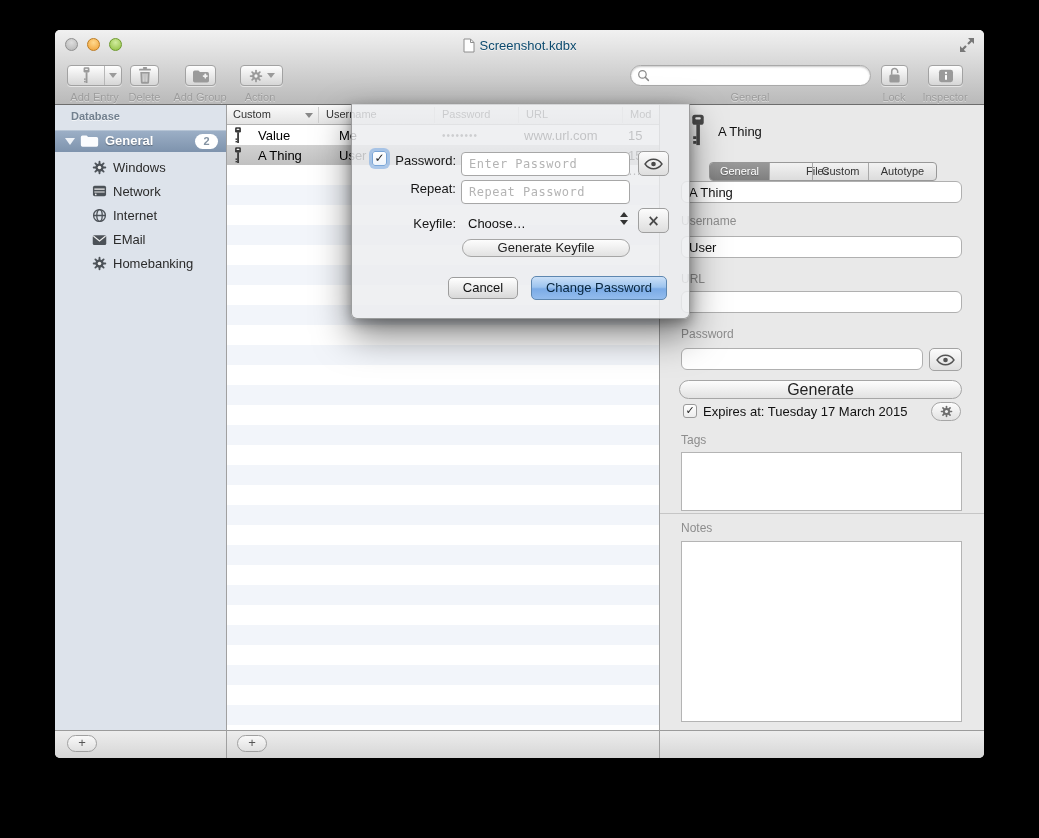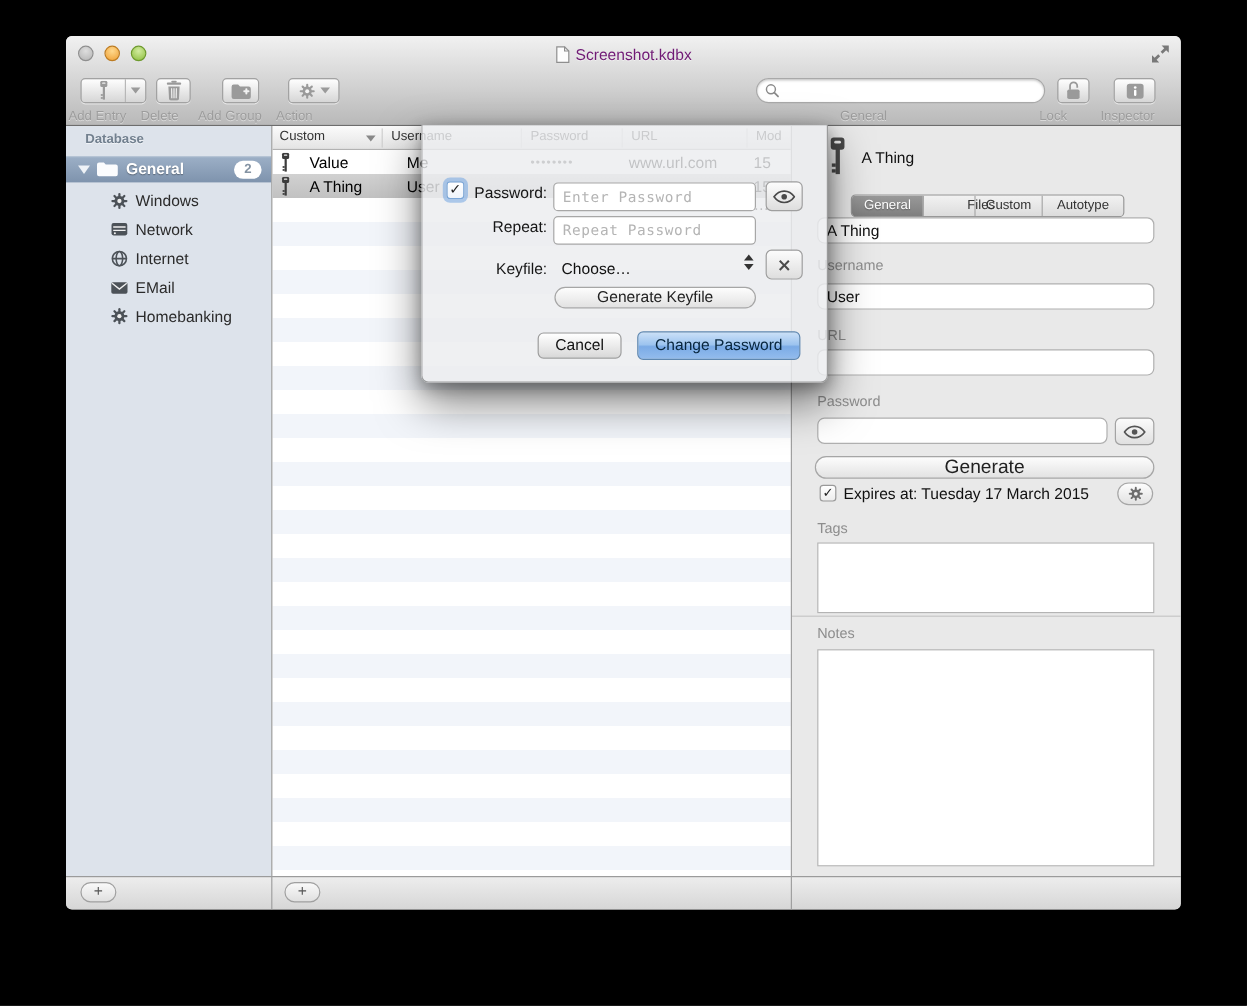--- a/index.html
+++ b/index.html
@@ -9,27 +9,27 @@
   .window{position:absolute;left:55px;top:30px;width:929px;height:728px;border-radius:5px;
           overflow:hidden;background:#e9e9e9;box-shadow:0 18px 45px rgba(0,0,0,.7);font-size:13px;color:#111;}
   
   .chrome{left:0;top:0;width:929px;height:74px;background:linear-gradient(#f1f1f1,#b9b9b9);}
   .chrome-border{left:0;top:74px;width:929px;height:1px;background:#6d6d6d;z-index:5;}
   .tl{width:13px;height:13px;border-radius:50%;top:8px;box-sizing:border-box;}
   .tl.close{left:10px;background:radial-gradient(circle at 50% 32%,#dedede,#b3b3b3);border:1px solid #8f8f8f;}
   .tl.min{left:32px;background:radial-gradient(circle at 50% 32%,#ffd98e,#ef9f33);border:1px solid #bd7c22;}
   .tl.zoom{left:54px;background:radial-gradient(circle at 50% 32%,#d2ec9f,#8cbd3c);border:1px solid #6e9a2e;}
   .titlegrp{left:0;right:0;top:7px;height:17px;display:flex;align-items:center;justify-content:center;gap:5px;}
-  .title-text{font-size:13px;color:#701a75;text-shadow:0 1px 0 rgba(255,255,255,.5);}
+  .title-text{font-size:13px;color:#0c4a6e;text-shadow:0 1px 0 rgba(255,255,255,.5);}
   .expand{left:903px;top:6px;}
   
   .tbtn{box-sizing:border-box;height:21px;top:35px;border:1px solid #a2a2a2;border-radius:4px;
         background:linear-gradient(#fefefe,#d6d6d6);box-shadow:0 1px 0 rgba(255,255,255,.55);
         display:flex;align-items:center;justify-content:center;color:#9a9a9a;}
-  .tlabel{top:61px;font-size:11px;color:#9c9c9c;text-align:left;text-shadow:0 1px 0 rgba(255,255,255,.45);}
+  .tlabel{top:61px;font-size:11px;color:#9c9c9c;text-align:center;text-shadow:0 1px 0 rgba(255,255,255,.45);}
   .seg-div{width:1px;height:19px;background:#b7b7b7;}
   .tri-d{width:0;height:0;border-left:4px solid transparent;border-right:4px solid transparent;border-top:5px solid #9a9a9a;}
   .search{box-sizing:border-box;left:575px;top:35px;width:241px;height:21px;border:1px solid #a9a9a9;border-radius:11px;
           background:#fff;box-shadow:inset 0 1px 2px rgba(0,0,0,.22);display:flex;align-items:center;padding:0 6px;gap:4px;}
   .search input{border:none;outline:none;background:transparent;flex:1;font:12px "Liberation Sans",sans-serif;}
   
   .sidebar{left:0;top:75px;width:171px;height:625px;background:#dde3eb;}
   .sb-header{left:16px;top:5px;font-size:11px;font-weight:bold;color:#72808f;text-shadow:0 1px 0 rgba(255,255,255,.6);}
   .sb-group{left:0;top:25px;width:171px;height:22px;background:linear-gradient(#9db0c7,#7e93ad);
             box-shadow:inset 0 1px 0 rgba(255,255,255,.25);}

